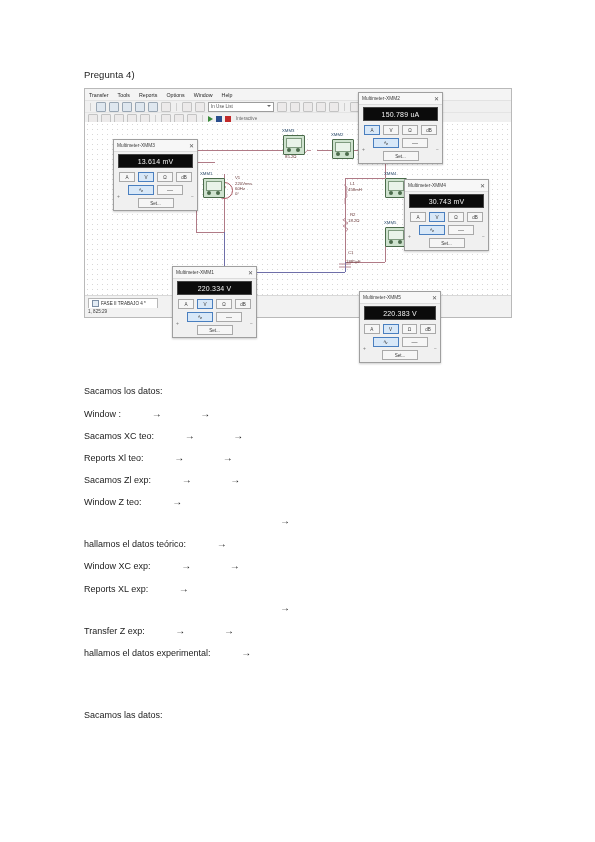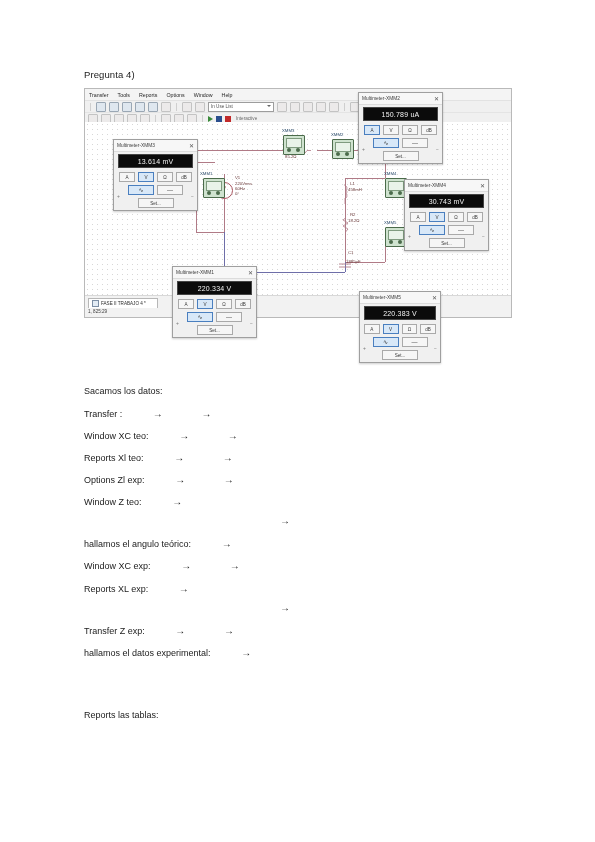--- a/index.html
+++ b/index.html
@@ -424,28 +424,28 @@
         <div class="mm-btn wide wavebtn">—</div>
       </div>
       <div class="mm-set">Set...</div>
     </div>
     <span class="mm-term l">+</span>
     <span class="mm-term r">−</span>
   </div>
 
   <div id="body-lines">
       <div class="body-line" style="top: 386px;"><span>Sacamos los datos:</span></div>
-      <div class="body-line" style="top: 408px;"><span>Transfer :</span><span class="arrow" style="margin-left: 14px;">      →</span><span class="arrow" style="margin-left: 22px;">      →</span></div>
-      <div class="body-line" style="top: 430px;"><span>Window XC teo:</span><span class="arrow" style="margin-left: 14px;">      →</span><span class="arrow" style="margin-left: 22px;">      →</span></div>
+      <div class="body-line" style="top: 408px;"><span>Window :</span><span class="arrow" style="margin-left: 14px;">      →</span><span class="arrow" style="margin-left: 22px;">      →</span></div>
+      <div class="body-line" style="top: 430px;"><span>Sacamos XC teo:</span><span class="arrow" style="margin-left: 14px;">      →</span><span class="arrow" style="margin-left: 22px;">      →</span></div>
       <div class="body-line" style="top: 452px;"><span>Reports Xl teo:</span><span class="arrow" style="margin-left: 14px;">      →</span><span class="arrow" style="margin-left: 22px;">      →</span></div>
-      <div class="body-line" style="top: 474px;"><span>Options Zl exp:</span><span class="arrow" style="margin-left: 14px;">      →</span><span class="arrow" style="margin-left: 22px;">      →</span></div>
+      <div class="body-line" style="top: 474px;"><span>Sacamos Zl exp:</span><span class="arrow" style="margin-left: 14px;">      →</span><span class="arrow" style="margin-left: 22px;">      →</span></div>
       <div class="body-line" style="top: 496px;"><span>Window Z teo:</span><span class="arrow" style="margin-left: 14px;">      →</span></div>
       <div class="body-line" style="top: 515px; left: 280px;"><span class="arrow" style="margin-left: 0px;">→</span></div>
-      <div class="body-line" style="top: 538px;"><span>hallamos el angulo teórico:</span><span class="arrow" style="margin-left: 14px;">      →</span></div>
+      <div class="body-line" style="top: 538px;"><span>hallamos el datos teórico:</span><span class="arrow" style="margin-left: 14px;">      →</span></div>
       <div class="body-line" style="top: 560px;"><span>Window XC exp:</span><span class="arrow" style="margin-left: 14px;">      →</span><span class="arrow" style="margin-left: 22px;">      →</span></div>
       <div class="body-line" style="top: 583px;"><span>Reports XL exp:</span><span class="arrow" style="margin-left: 14px;">      →</span></div>
       <div class="body-line" style="top: 602px; left: 280px;"><span class="arrow" style="margin-left: 0px;">→</span></div>
       <div class="body-line" style="top: 625px;"><span>Transfer Z exp:</span><span class="arrow" style="margin-left: 14px;">      →</span><span class="arrow" style="margin-left: 22px;">      →</span></div>
       <div class="body-line" style="top: 647px;"><span>hallamos el datos experimental:</span><span class="arrow" style="margin-left: 14px;">      →</span></div>
-      <div class="body-line" style="top: 710px;"><span>Reports las tablas:</span></div>
+      <div class="body-line" style="top: 710px;"><span>Sacamos las datos:</span></div>
     </div>
 
 </div>
 
 </body></html>

